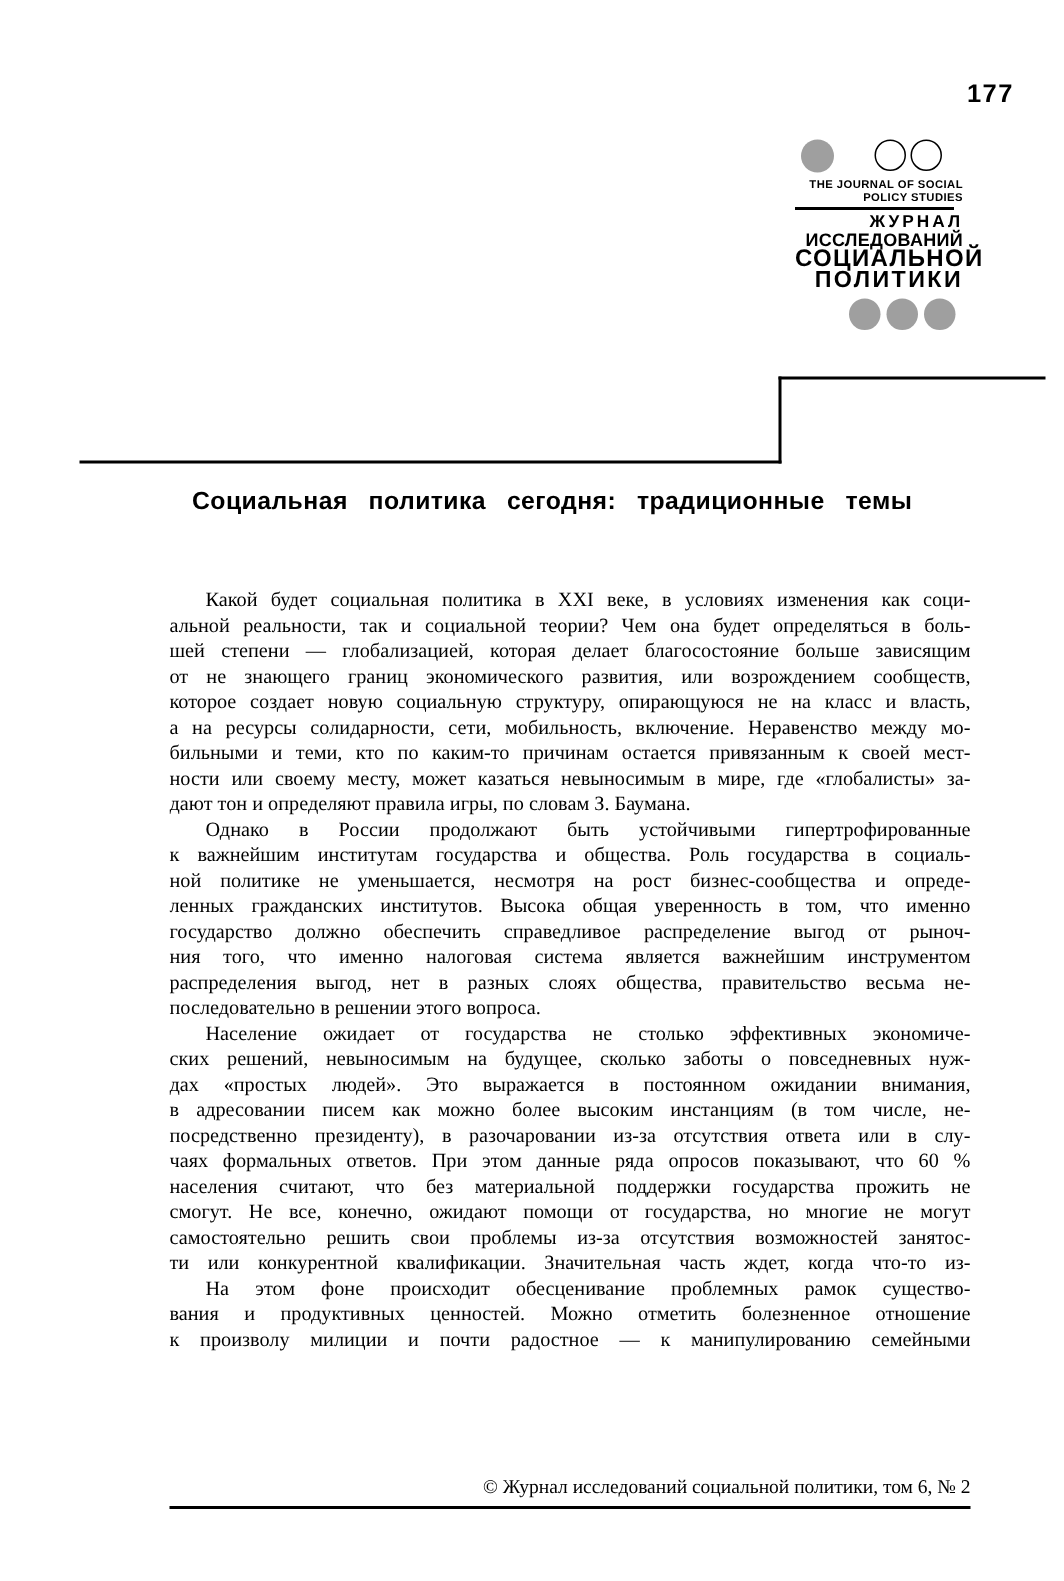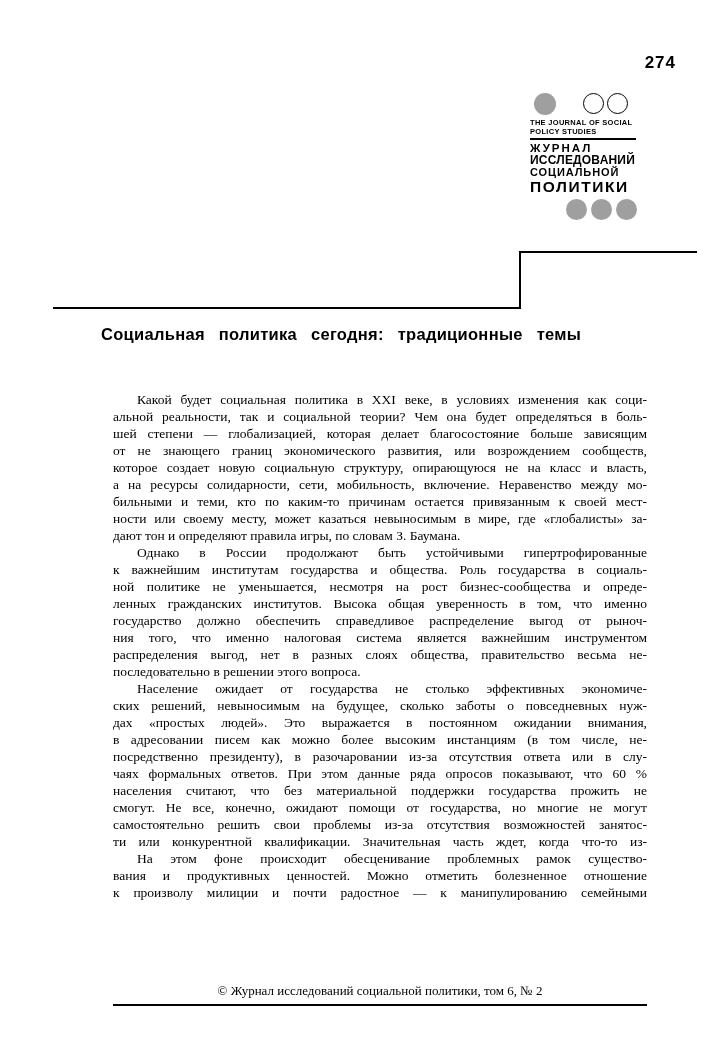--- a/index.html
+++ b/index.html
@@ -7,71 +7,71 @@
     width:709px;height:1054px;position:relative;background:#ffffff;
     font-family:"Liberation Serif",serif;color:#000;overflow:hidden;
   }
   
   .page-number{
     position:absolute;top:53px;right:33px;
     font-family:"Liberation Sans",sans-serif;font-weight:bold;
     font-size:17px;letter-spacing:1px;
   }
   
-  .logo{position:absolute;left:530px;top:92px;width:112px;}
+  .logo{position:absolute;left:530px;top:92px;width:112px;text-align:right;}
   .logo-row-top{position:relative;height:23px;}
   .dot{position:absolute;width:22px;height:22px;border-radius:50%;}
   .dot.filled{background:#9f9f9f;}
   .dot.outline{background:#fff;border:1.6px solid #000;width:19px;height:19px;}
   .logo-en{
     margin-top:4px;font-family:"Liberation Sans",sans-serif;font-weight:bold;
     font-size:7.5px;line-height:8.5px;letter-spacing:0.3px;white-space:nowrap;
   }
   .logo-rule{height:2px;background:#000;width:106px;margin-top:2px;}
   .logo-ru{font-family:"Liberation Sans",sans-serif;font-weight:bold;margin-top:3px;}
   .logo-ru div{white-space:nowrap;}
   .ru1{font-size:11.5px;line-height:11px;letter-spacing:2px;}
   .ru2{font-size:12px;line-height:12px;letter-spacing:0.2px;}
-  .ru3{font-size:11px;line-height:13px;letter-spacing:0.9px;}
+  .ru3{font-size:16px;line-height:13px;letter-spacing:0.9px;}
   .ru4{font-size:15.5px;line-height:15px;letter-spacing:1.6px;}
   .logo-row-bottom{position:relative;height:21px;margin-top:5px;}
   .dot.small{width:21px;height:21px;}
   
   .rule{position:absolute;background:#000;}
   .rule-lower{left:53px;top:307px;width:468px;height:2px;}
   .rule-vert{left:519px;top:251px;width:2px;height:58px;}
   .rule-upper{left:519px;top:251px;width:178px;height:2px;}
   
   .title{
-    position:absolute;left:101px;top:321px;width:540px;
+    position:absolute;left:128px;top:321px;width:540px;
     font-family:"Liberation Sans",sans-serif;font-weight:bold;
     font-size:16.5px;line-height:26px;letter-spacing:0.3px;word-spacing:9px;
   }
   
   .article{
     position:absolute;left:113px;top:391px;width:534px;
     font-size:13.5px;line-height:17px;
   }
   .line{
     text-align:justify;text-align-last:justify;
     white-space:normal;height:17px;overflow:hidden;
   }
   .line.indent{text-indent:24px;}
   .line.endpara{text-align-last:left;}
   
   .footer-text{
     position:absolute;left:113px;top:983px;width:534px;
-    text-align:center;font-size:13px;
+    text-align:right;font-size:13px;
   }
   .footer-rule{left:113px;top:1004px;width:534px;height:2px;}
 </style>
 </head>
 <body>
 
-<div class="page-number">274</div>
+<div class="page-number">177</div>
 
 <div class="logo">
   <div class="logo-row-top">
     <span class="dot filled" style="left:4px;top:1px;"></span>
     <span class="dot outline" style="left:53px;top:1px;"></span>
     <span class="dot outline" style="left:77px;top:1px;"></span>
   </div>
   <div class="logo-en">
     <div>THE JOURNAL OF SOCIAL</div>
     <div>POLICY STUDIES</div>

